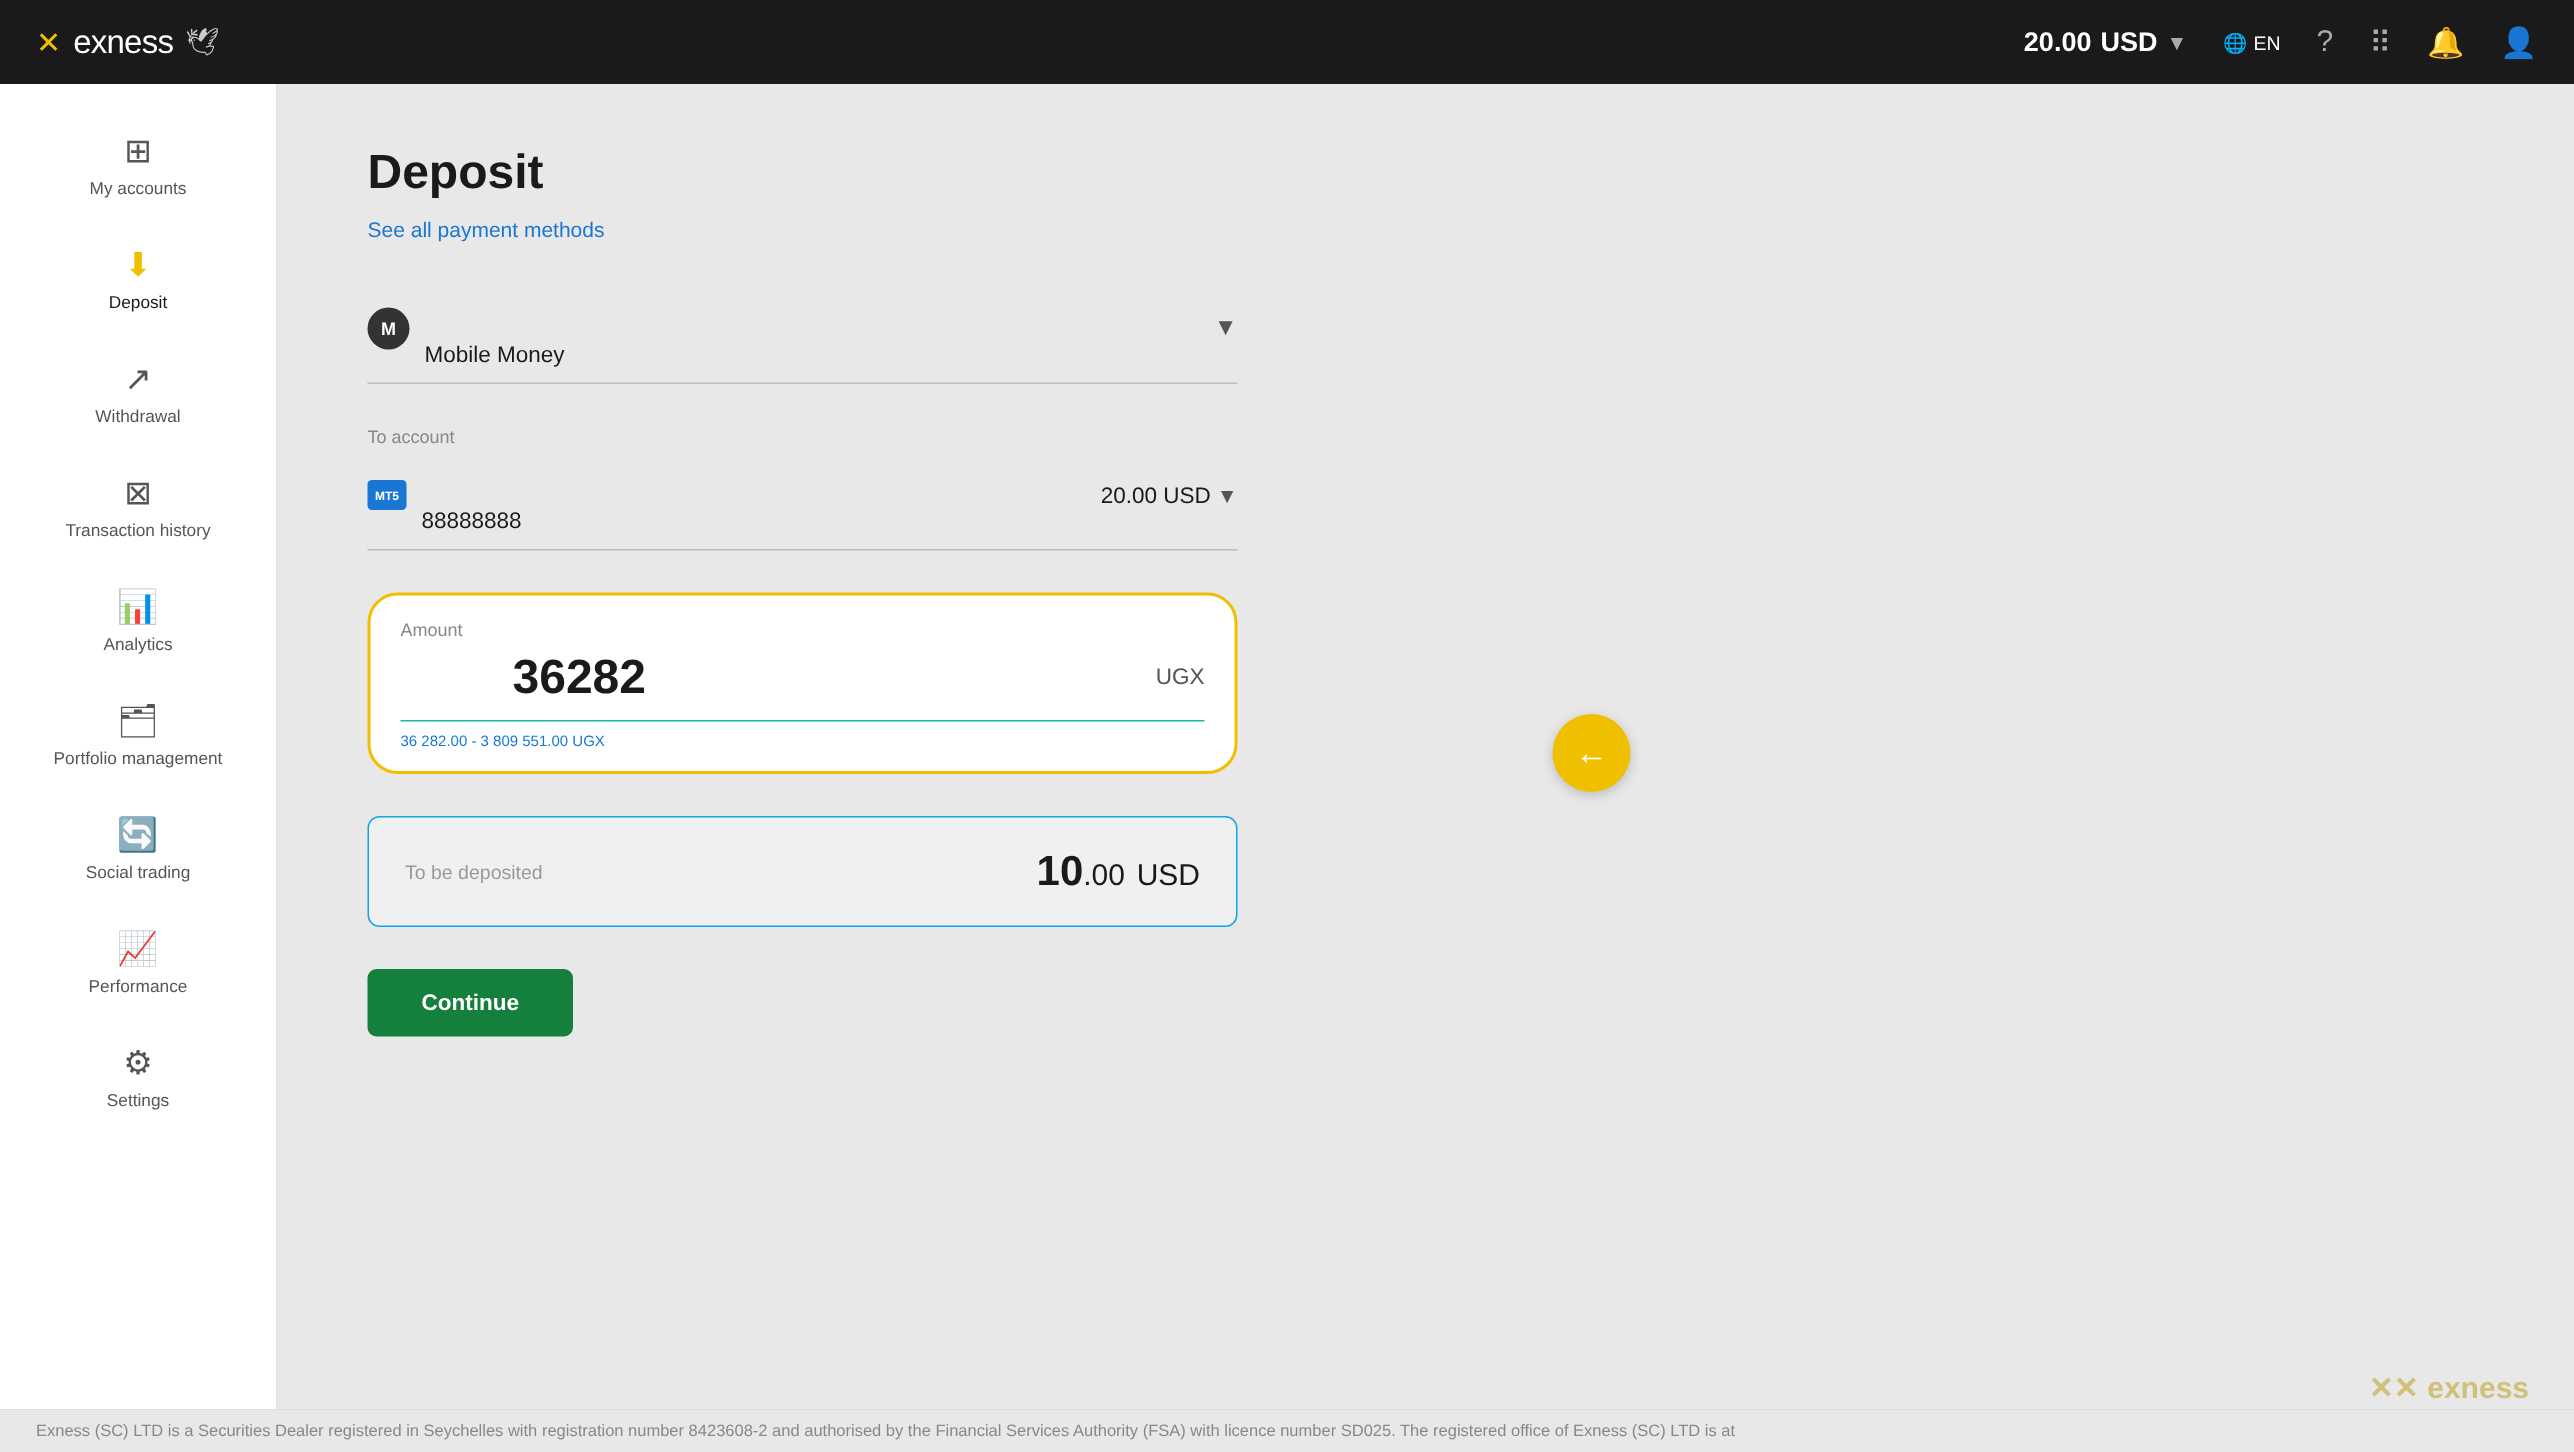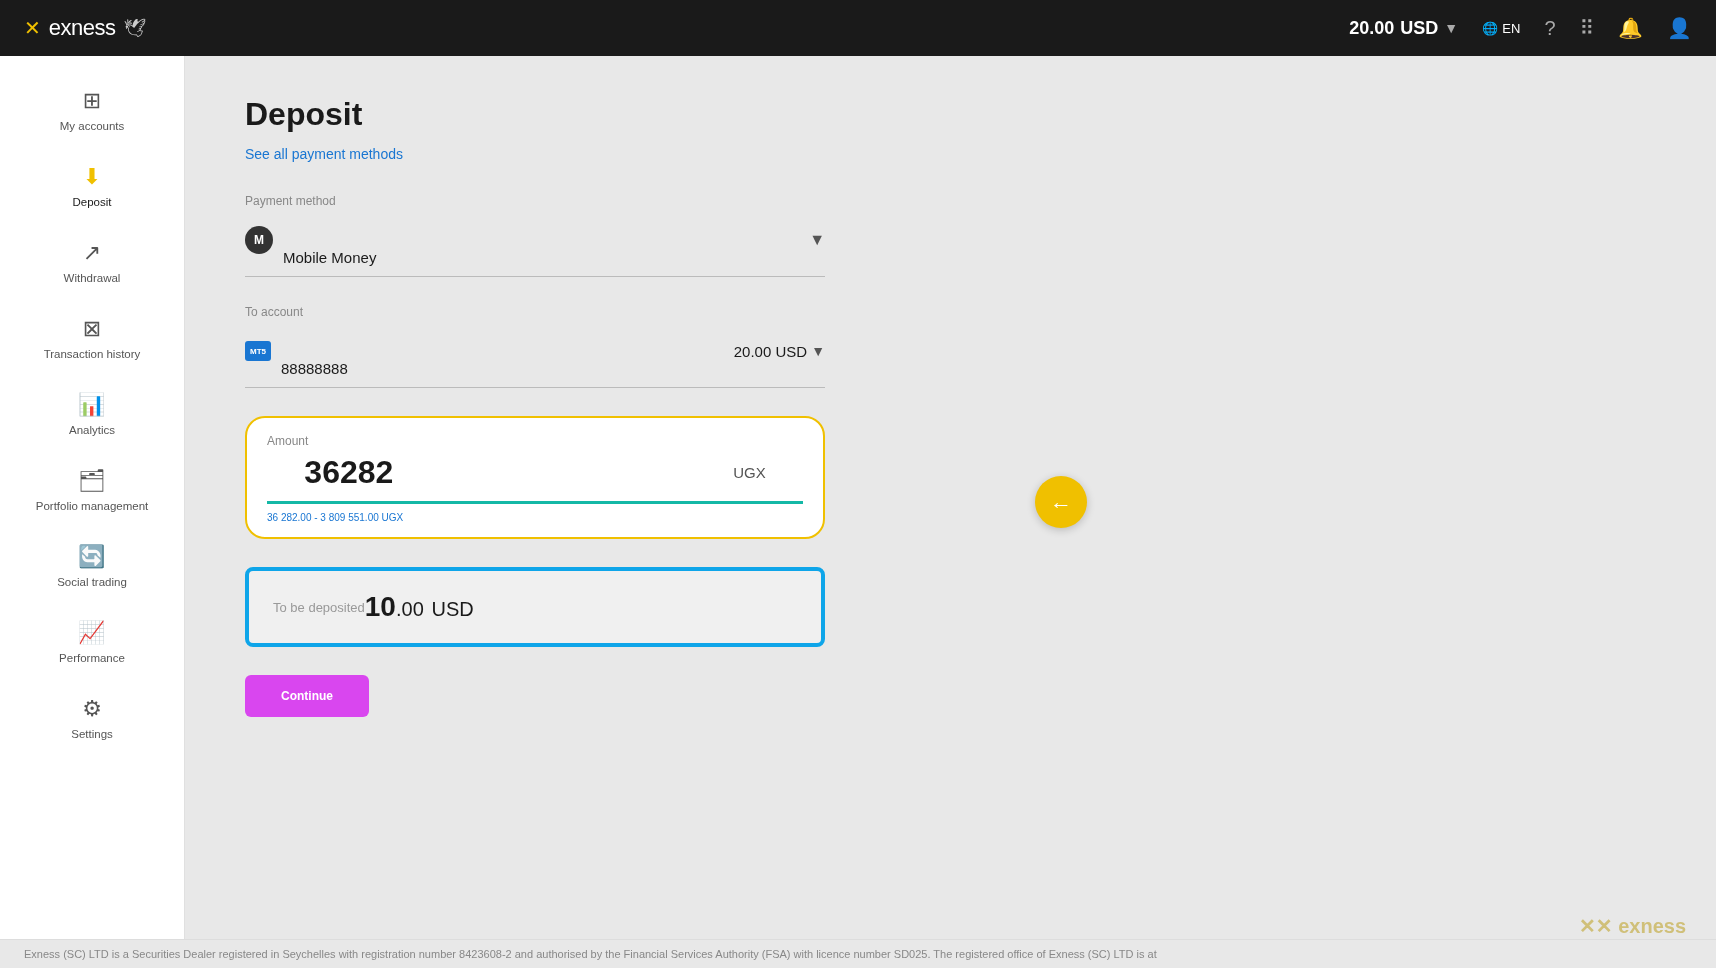--- a/index.html
+++ b/index.html
@@ -175,22 +175,22 @@
       background: #fff;
       border: 2px solid #f0c000;
       border-radius: 20px;
       padding: 16px 20px 14px;
       margin-bottom: 28px;
     }
     .amount-label { font-size: 12px; color: #888; margin-bottom: 6px; }
     .amount-row {
       display: flex;
       align-items: center;
-      justify-content: center;
-      border-bottom: 3px solid #14b8a6;
+      justify-content: flex-end;
+      border-bottom: 1px solid #14b8a6;
       padding-bottom: 10px;
     }
     .amount-currency {
       font-size: 15px;
       color: #555;
       font-weight: 500;
     }
     .amount-hint {
       margin-top: 8px;
       font-size: 10px;
@@ -207,47 +207,48 @@
       border-radius: 50%;
       display: flex; align-items: center; justify-content: center;
       cursor: pointer;
       box-shadow: 0 2px 8px rgba(0,0,0,0.2);
     }
     .back-arrow-icon { color: #fff; font-size: 22px; }
 
     
     .deposit-summary {
       background: #f0f0f0;
-      border: 4px solid #0ea5e9;
+      border: 1px solid #0ea5e9;
       border-radius: 8px;
       padding: 20px 24px;
       display: flex;
       align-items: center;
+      justify-content: space-between;
       margin-bottom: 28px;
       max-width: 580px;
     }
     .deposit-summary-label {
       font-size: 13px;
       color: #999;
     }
     .deposit-summary-value {
       font-size: 28px;
       font-weight: 700;
       color: #1a1a1a;
     }
     .deposit-summary-value .cents { font-size: 20px; font-weight: 400; }
 
     
     .continue-btn {
-      background: #d946ef;
+      background: #15803d;
       color: #fff;
       border: none;
       border-radius: 6px;
       padding: 14px 36px;
-      font-size: 12px;
+      font-size: 15px;
       font-weight: 600;
       cursor: pointer;
       display: inline-block;
     }
 
     
     .footer {
       position: fixed;
       bottom: 0; left: 0; right: 0;
       background: #e8e8e8;
@@ -348,21 +349,20 @@
   </aside>
 
   <main class="main">
 
     <h1 class="page-title">Deposit</h1>
     <a class="see-all-link">See all payment methods</a>
 
     <div class="form-container">
 
       <div class="field-group">
-        <span class="field-label">Payment method</span>
         <div class="field-row with-value">
           <div class="payment-method-icon">
             <span>M</span>
           </div>
           <span class="field-value">Mobile Money</span>
           <span class="field-chevron">▼</span>
         </div>
       </div>
 
       <div class="field-group">

